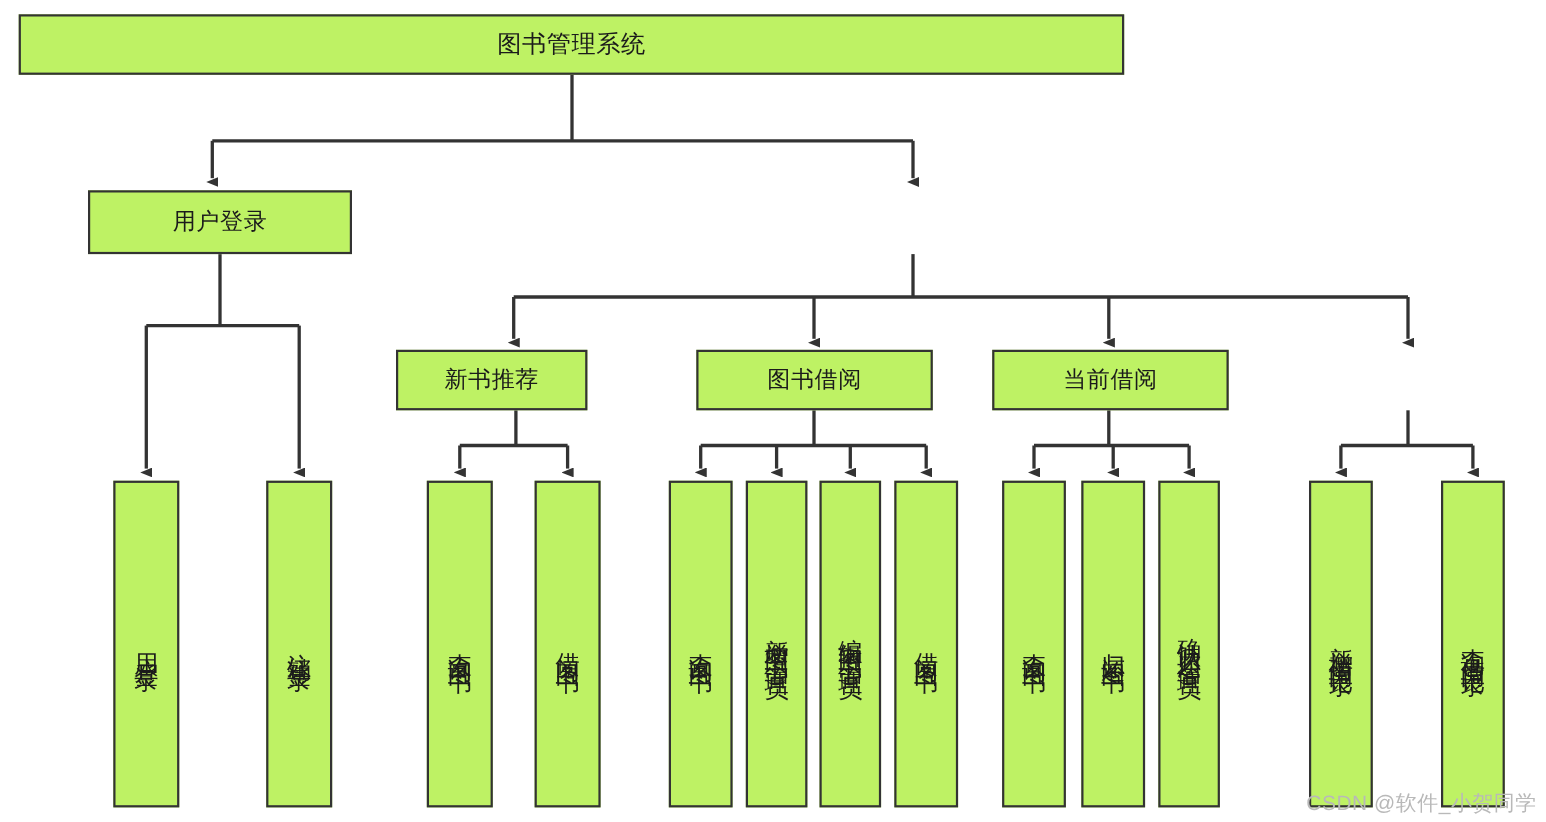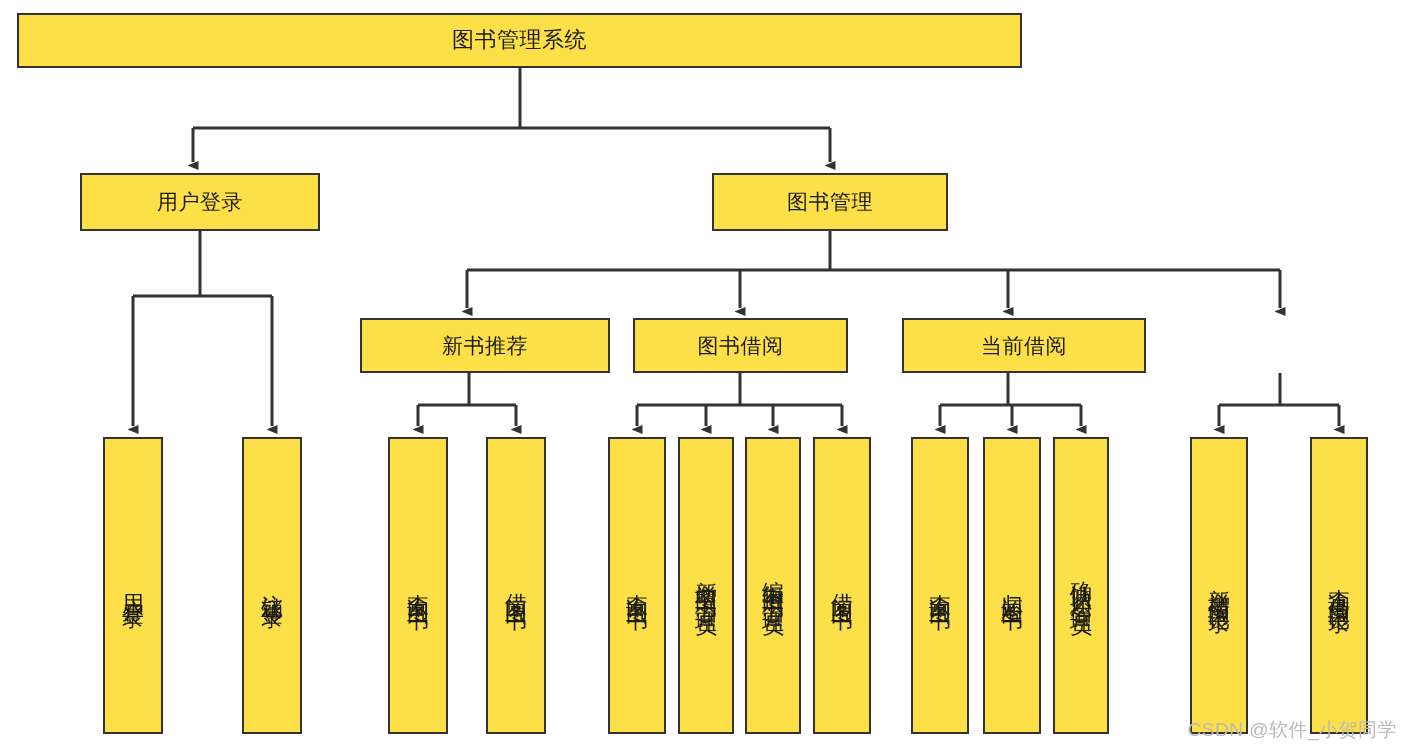--- a/index.html
+++ b/index.html
@@ -21,21 +21,21 @@
     position: absolute;
     left: 0;
     top: 0;
     width: 1405px;
     height: 747px;
     pointer-events: none;
   }
   .node {
     position: absolute;
     box-sizing: border-box;
-    background: #fde047;
+    background: #bef264;
     border: 2px solid #333333;
     display: flex;
     align-items: center;
     justify-content: center;
     color: #1b1b1b;
   }
   .node.h {
     font-size: 21px;
     letter-spacing: 0.5px;
     line-height: 1.2;
@@ -124,31 +124,28 @@
     </g>
   </svg>
 
   <div class="node h root" style="left:17px; top:13px; width:1005px; height:55px;">
     <span>图书管理系统</span>
   </div>
 
   <div class="node h" style="left:80px; top:173px; width:240px; height:58px;">
     <span>用户登录</span>
   </div>
-  <div class="node h" style="left:712px; top:173px; width:236px; height:58px;">
-    <span>图书管理</span>
-  </div>
 
-  <div class="node h" style="left:360px; top:318px; width:250px; height:55px;">
+  <div class="node h" style="left:360px; top:318px; width:174px; height:55px;">
     <span>新书推荐</span>
   </div>
   <div class="node h" style="left:633px; top:318px; width:215px; height:55px;text-align:center;">
     <span>图书借阅</span>
   </div>
-  <div class="node h" style="left:902px; top:318px; width:244px; height:55px;">
+  <div class="node h" style="left:902px; top:318px; width:215px; height:55px;">
     <span>当前借阅</span>
   </div>
 
   <div class="node v" style="left:103px; top:437px; width:60px; height:297px;">
     <span class="vtext">用户登录</span>
   </div>
   <div class="node v" style="left:242px; top:437px; width:60px; height:297px;">
     <span class="vtext">注销登录</span>
   </div>
 

